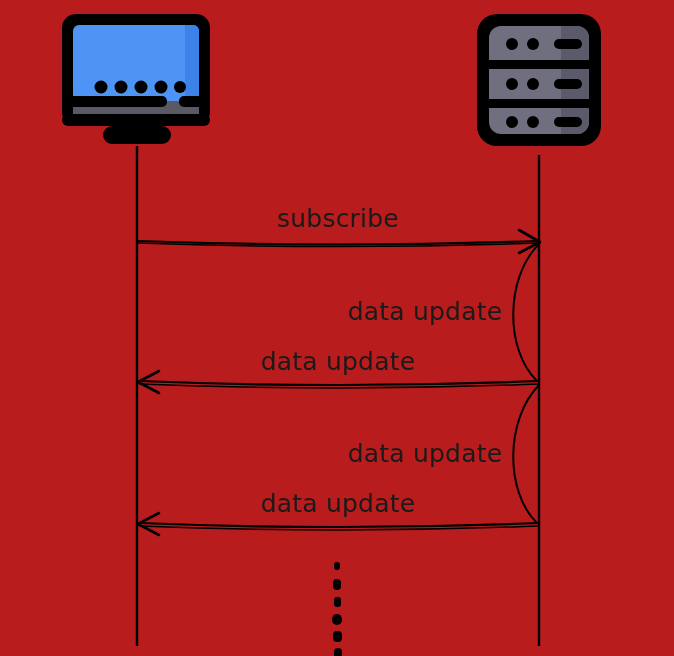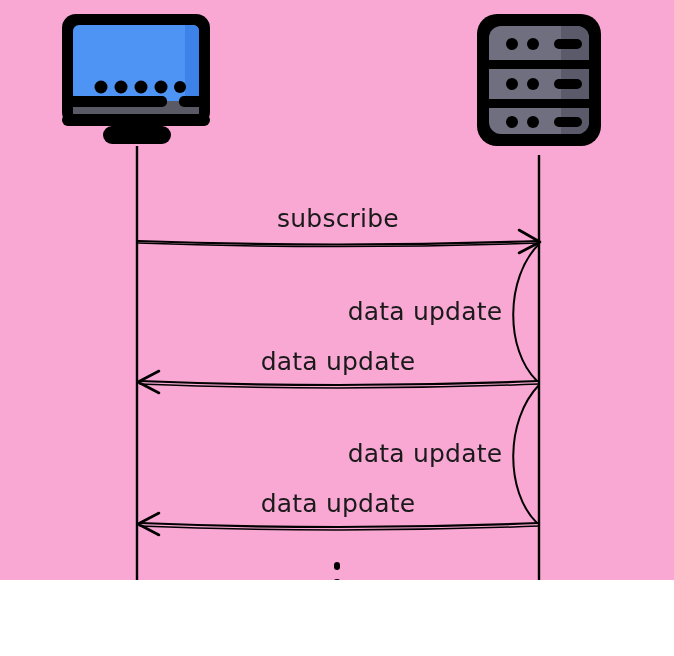--- a/index.html
+++ b/index.html
@@ -7,22 +7,22 @@
     margin: 0;
     padding: 0;
     background: #ffffff;
   }
   body {
     font-family: "DejaVu Sans", sans-serif;
   }
   #canvas {
     position: relative;
     width: 674px;
-    height: 580px;
-    background: #f9a8d4;
+    height: 656px;
+    background: #b91c1c;
     overflow: hidden;
   }
   #diagram-svg {
     position: absolute;
     left: 0;
     top: 0;
     width: 674px;
     height: 656px;
     display: block;
   }

